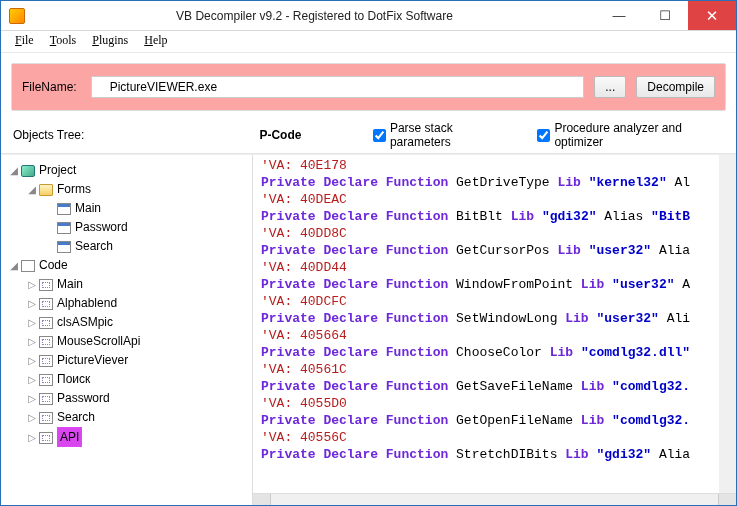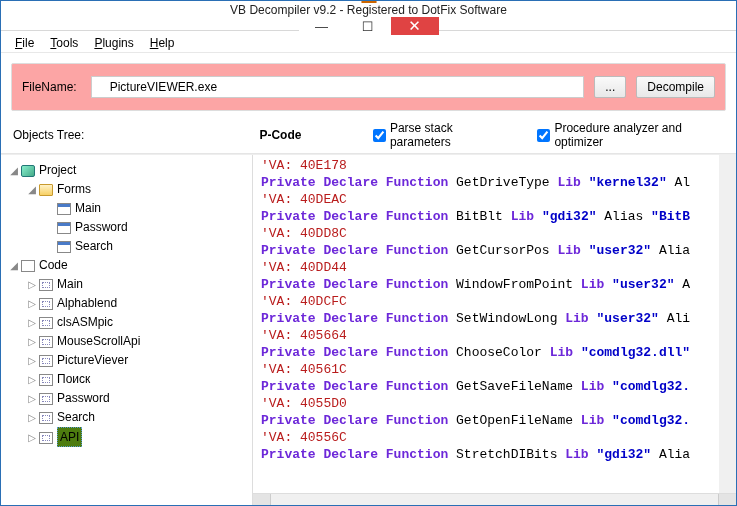--- a/index.html
+++ b/index.html
@@ -1,25 +1,25 @@
 <!DOCTYPE html>
 <html><head>
 <meta charset="utf-8">
 <style>
 * { box-sizing: border-box; margin: 0; padding: 0; }
 body { font-family: "Segoe UI", Tahoma, sans-serif; font-size: 12px; background: #fff; width: 737px; height: 506px; overflow: hidden; border: 1px solid #2a6fb5; }
-.titlebar { height: 30px; background: linear-gradient(#fff,#fff); border-bottom: 1px solid #d8d8d8; display: flex; align-items: center; flex-direction: column; }
+.titlebar { height: 30px; background: linear-gradient(#fff,#fff); border-bottom: 1px solid #d8d8d8; display: flex; align-items: center; }
 .titlebar .icon { width: 16px; height: 16px; margin: 0 8px; background: linear-gradient(135deg,#fc0,#f80); border-radius:2px; border:1px solid #c60;}
 .titlebar .title { flex: 1; text-align: center; font-size: 12px; color: #222; }
 .winbtns { display: flex; height: 100%; }
 .winbtn { width: 46px; display:flex; align-items:center; justify-content:center; font-family: Arial; font-size:13px; color:#333;}
 .winbtn.min { background:#fff;}
 .winbtn.max { background:#fff;}
 .winbtn.close { background:#e04343; color:#fff; width:48px; font-size:15px;}
-.menubar { height: 22px; display:flex; align-items:flex-end; padding: 0 8px; gap: 4px; border-bottom: 1px solid #e8e8e8;}
+.menubar { height: 22px; display:flex; align-items:flex-start; padding: 0 8px; gap: 4px; border-bottom: 1px solid #e8e8e8; font-family: Liberation Serif, serif;}
 .menuitem { padding: 2px 6px; cursor:default;}
 .menuitem u { text-decoration: underline; }
 .toolbar { margin: 10px 10px 6px 10px; border:1px solid #ddd; border-radius:2px; padding:12px 10px; display:flex; align-items:center; gap:10px; background:#fca5a5;}
 .toolbar label { margin-right:4px;}
 .toolbar input[type=text]{ flex:1; height:22px; border:1px solid #ccc; padding:2px 18px; font-size:12px; background:#fff;}
 .btn { height:22px; border:1px solid #bbb; background:linear-gradient(#fafafa,#e8e8e8); padding:0 10px; font-size:12px; border-radius:2px; cursor:default;}
 .row2 { display:flex; align-items:center; padding: 4px 12px 4px 12px; gap: 28px; border-bottom:1px solid #e5e5e5;}
 .row2 .lbl1 { width: 230px;}
 .row2 .lbl2 { font-weight:bold; width:90px;}
 .row2 .chk { display:flex; align-items:center; gap:4px;}
@@ -32,21 +32,21 @@
 .exp { display:inline-block; width:10px; text-align:center; color:#888; font-size:10px; margin-right:2px; cursor:default;}
 .ticon { display:inline-block; width:14px; height:12px; vertical-align:middle; margin-right:4px;}
 .i-folder { background: linear-gradient(#ffe9a8,#f5c24a); border:1px solid #c89a2e; border-radius:1px;}
 .i-folder-open { background: linear-gradient(#fff2c7,#f7d064); border:1px solid #c89a2e; border-radius:1px;}
 .i-form { background:#fff; border:1px solid #888; position:relative;}
 .i-form::before{content:"";position:absolute;top:0;left:0;right:0;height:3px;background:#4a7bc8;}
 .i-proj { background: linear-gradient(135deg,#8ec,#4a8); border:1px solid #277; border-radius:2px;}
 .i-code { background:#fff; border:1px solid #888;}
 .i-mod { background:#fff; border:1px solid #888; position:relative;}
 .i-mod::after{content:"";position:absolute;left:2px;top:2px;right:2px;bottom:2px;border:1px dotted #88b;}
-.tree .sel { background:#4d7c0f; border:1px dotted #5a9bd4; padding:0 2px; display:inline-block;}
+.tree .sel { background:#d946ef; border:1px dotted #5a9bd4; padding:0 2px; display:inline-block;}
 .code { flex:1; overflow:hidden; display:flex; flex-direction:column; background:#fff;}
 .code-inner { flex:1; overflow:auto; padding: 2px 0 2px 8px; font-family: "Courier New", monospace; font-size:13px; line-height:17px; white-space:pre; color:#000;}
 .code-inner .cmt { color:#b91c1c;}
 .code-inner .kw { color:#6d28d9; font-weight:bold;}
 .code-inner .str { color:#0000c8; font-weight:bold;}
 .hscroll { height:17px; background:#f0f0f0; border-top:1px solid #ddd; position:relative;}
 .hscroll::before{content:"";position:absolute;left:0;top:0;width:17px;height:100%;background:#e4e4e4;border-right:1px solid #ccc;}
 .hscroll::after{content:"";position:absolute;right:0;top:0;width:17px;height:100%;background:#e4e4e4;border-left:1px solid #ccc;}
 .vscroll { width:17px; background:#f0f0f0;}
 .codewrap { display:flex; flex:1; overflow:hidden;}

